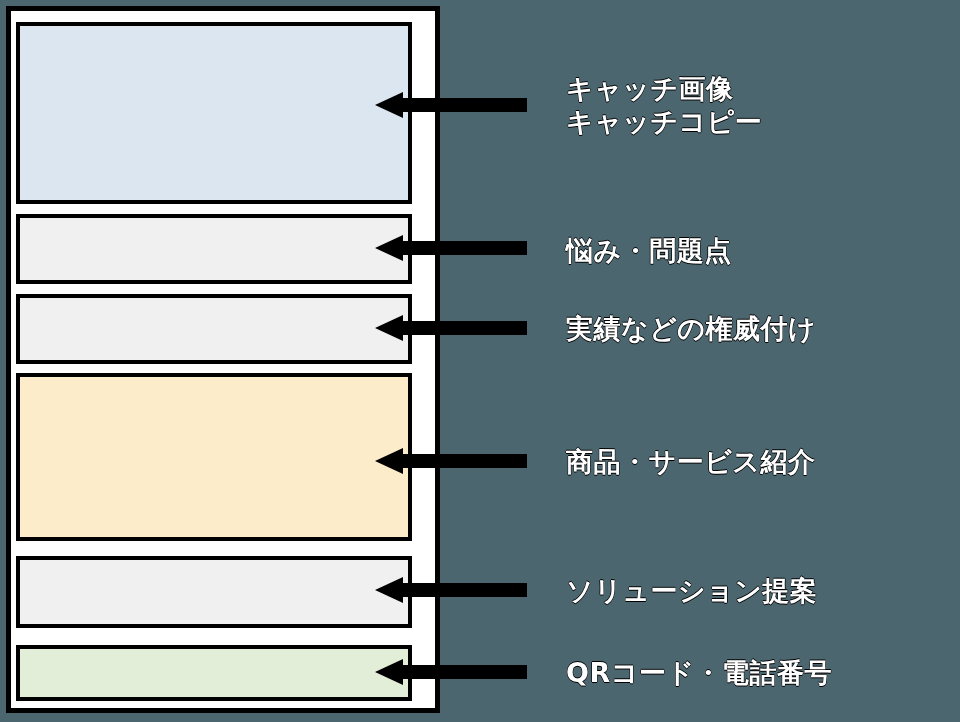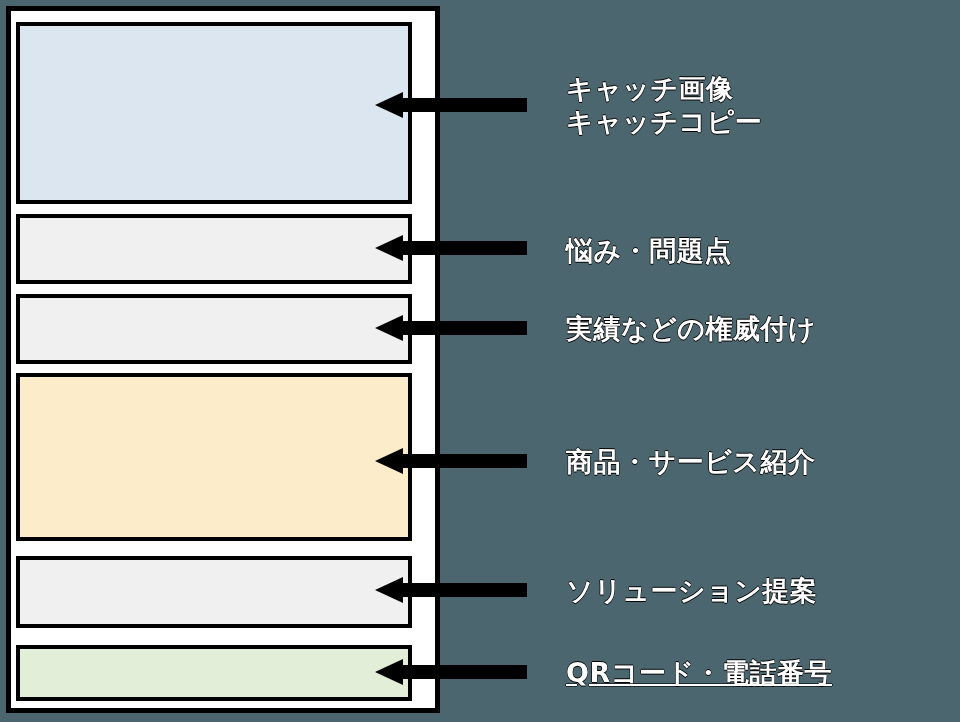--- a/index.html
+++ b/index.html
@@ -131,16 +131,16 @@
         <div class="head" style="border-right-color: rgb(0, 0, 0);"></div>
       </div>
     </div>
   <div id="labels-layer">
       <div class="label" style="top: 72px;">キャッチ画像
 キャッチコピー</div>
       <div class="label" style="top: 234px;">悩み・問題点</div>
       <div class="label" style="top: 311.5px;">実績などの権威付け</div>
       <div class="label" style="top: 444.5px;">商品・サービス紹介</div>
       <div class="label" style="top: 573.5px;">ソリューション提案</div>
-      <div class="label" style="top: 655.5px; text-decoration: underline;">QRコード・電話番号</div>
+      <div class="label" style="top: 655.5px;">QRコード・電話番号</div>
     </div>
 
 </div>
 
 </body></html>

